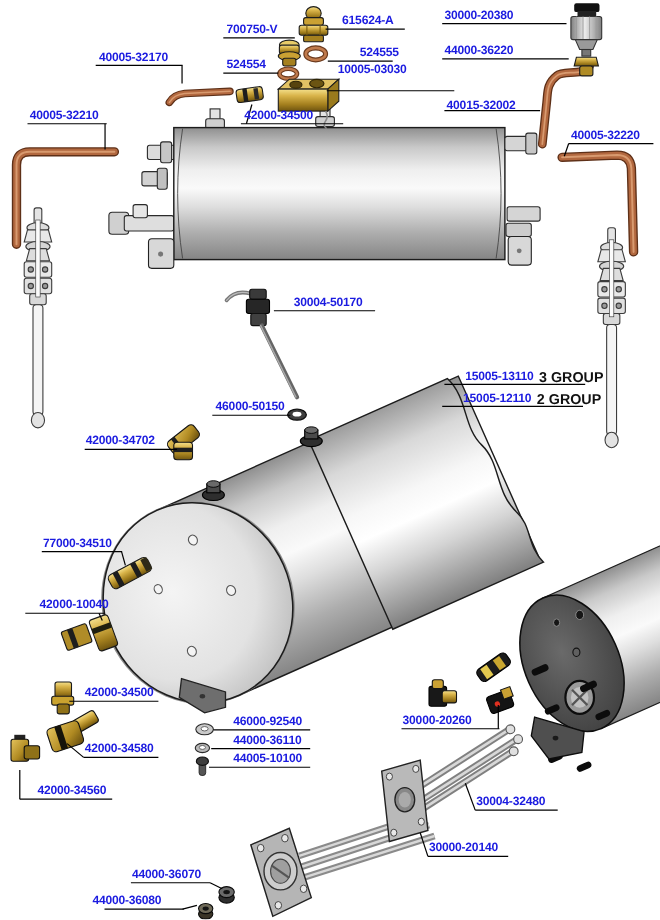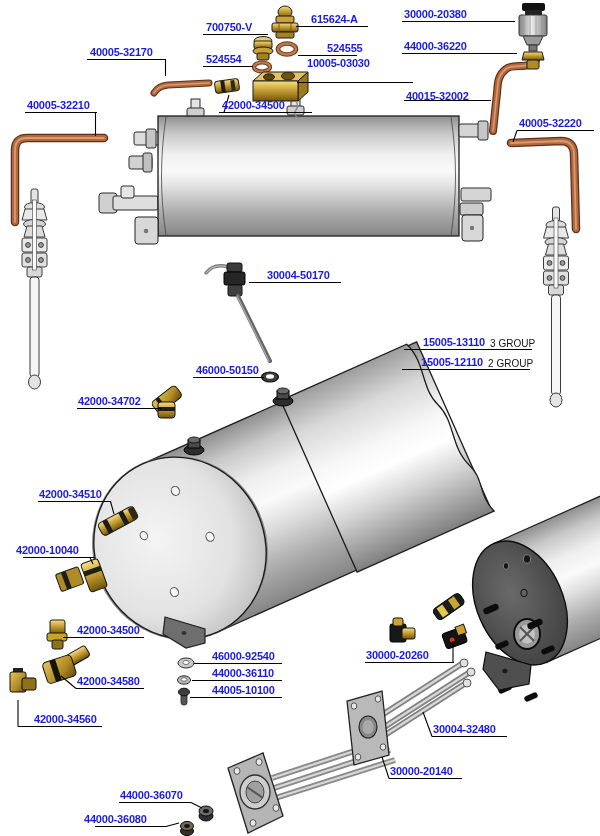--- a/index.html
+++ b/index.html
@@ -1,22 +1,22 @@
 <!DOCTYPE html>
 <html><head>
 <meta charset="utf-8">
 <style>
   html,body{margin:0;padding:0;background:#fff}
   .stage{position:relative;width:600px;height:836px;background:#ffffff;overflow:hidden;
          font-family:"Liberation Sans",sans-serif}
   .stage svg{position:absolute;left:0;top:0}
   .callout{position:absolute;color:#1b1be0;font-weight:bold;font-size:11px;line-height:12px;
            white-space:nowrap;cursor:pointer;letter-spacing:-0.2px}
-  .co-row{display:flex;align-items:flex-end}
-  .callout .note{color:#111111;font-size:10px;line-height:9px;margin-left:5px;font-weight:normal;letter-spacing:0}
+  .co-row{display:flex;align-items:center}
+  .callout .note{color:#111111;font-size:13px;line-height:9px;margin-left:5px;font-weight:bold;letter-spacing:0}
 </style>
 </head>
 <body>
 
 <div class="stage">
 
 <svg width="600" height="836" viewBox="0 0 600 836">
   <defs>
     <linearGradient id="gMetal" x1="0" y1="0" x2="0" y2="1">
       <stop offset="0" stop-color="#8f8f8f"></stop>
@@ -432,22 +432,22 @@
 <div class="callout co-row" style="left:423px;top:336px">
   <span>15005-13110</span>
   <span class="note">3 GROUP</span>
 </div>
 <div class="callout co-row" style="left:421px;top:356px">
   <span>15005-12110</span>
   <span class="note">2 GROUP</span>
 </div>
 <div class="callout" style="left:196px;top:364px">46000-50150</div>
 <div class="callout" style="left:78px;top:395px">42000-34702</div>
-<div class="callout" style="left:39px;top:488px">42000-34510</div>
-<div class="callout" style="left:16px;top:544px">42000-10040</div>
+<div class="callout" style="left:39px;top:488px">77000-34510</div>
+<div class="callout" style="left:36px;top:544px">42000-10040</div>
 <div class="callout" style="left:77px;top:624px">42000-34500</div>
 <div class="callout" style="left:77px;top:675px">42000-34580</div>
 <div class="callout" style="left:34px;top:713px">42000-34560</div>
 <div class="callout" style="left:212px;top:650px">46000-92540</div>
 <div class="callout" style="left:212px;top:667px">44000-36110</div>
 <div class="callout" style="left:212px;top:684px">44005-10100</div>
 <div class="callout" style="left:366px;top:649px">30000-20260</div>
 <div class="callout" style="left:433px;top:723px">30004-32480</div>
 <div class="callout" style="left:390px;top:765px">30000-20140</div>
 <div class="callout" style="left:120px;top:789px">44000-36070</div>

